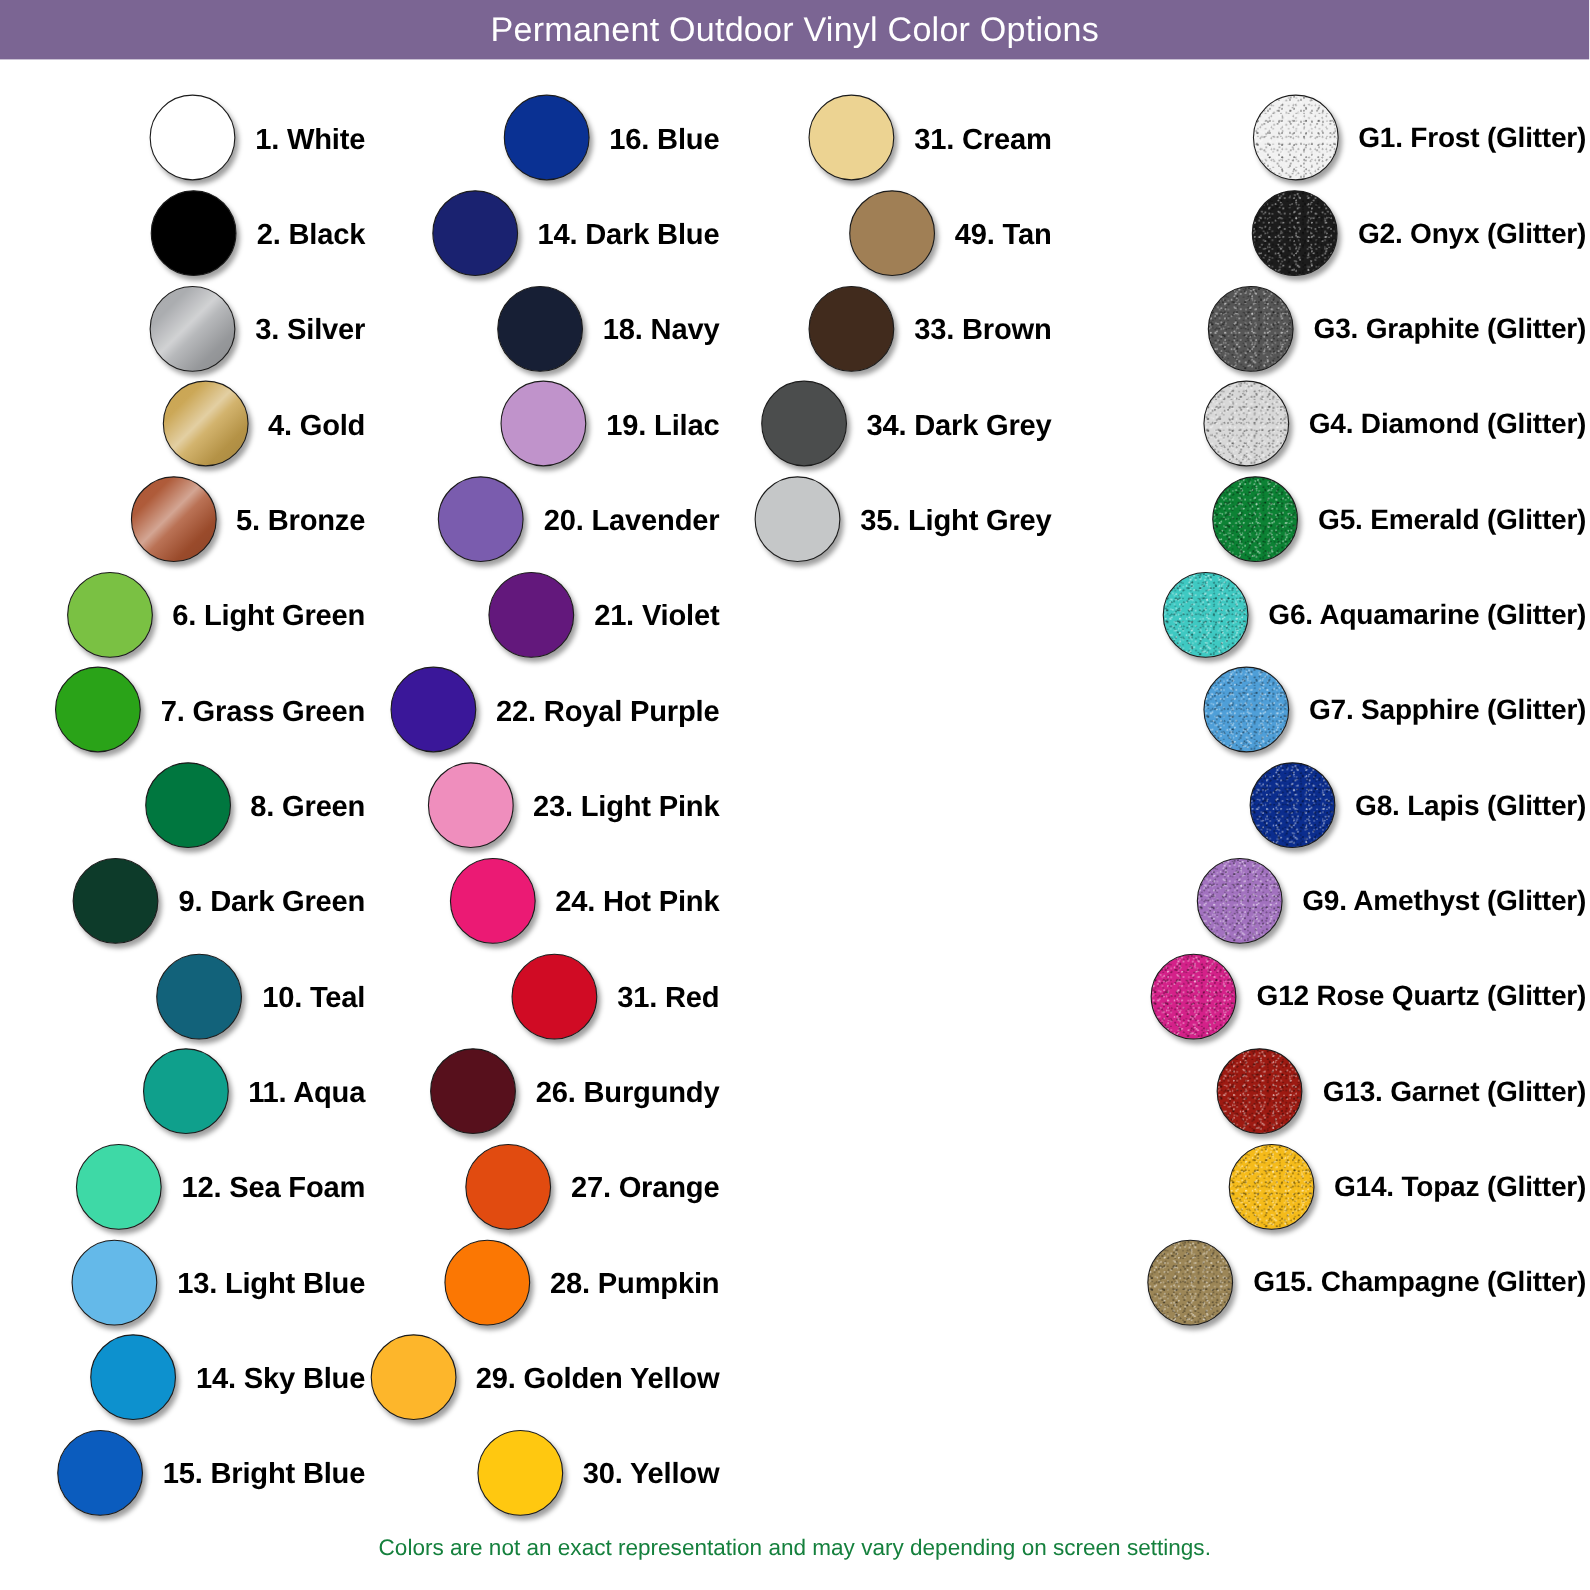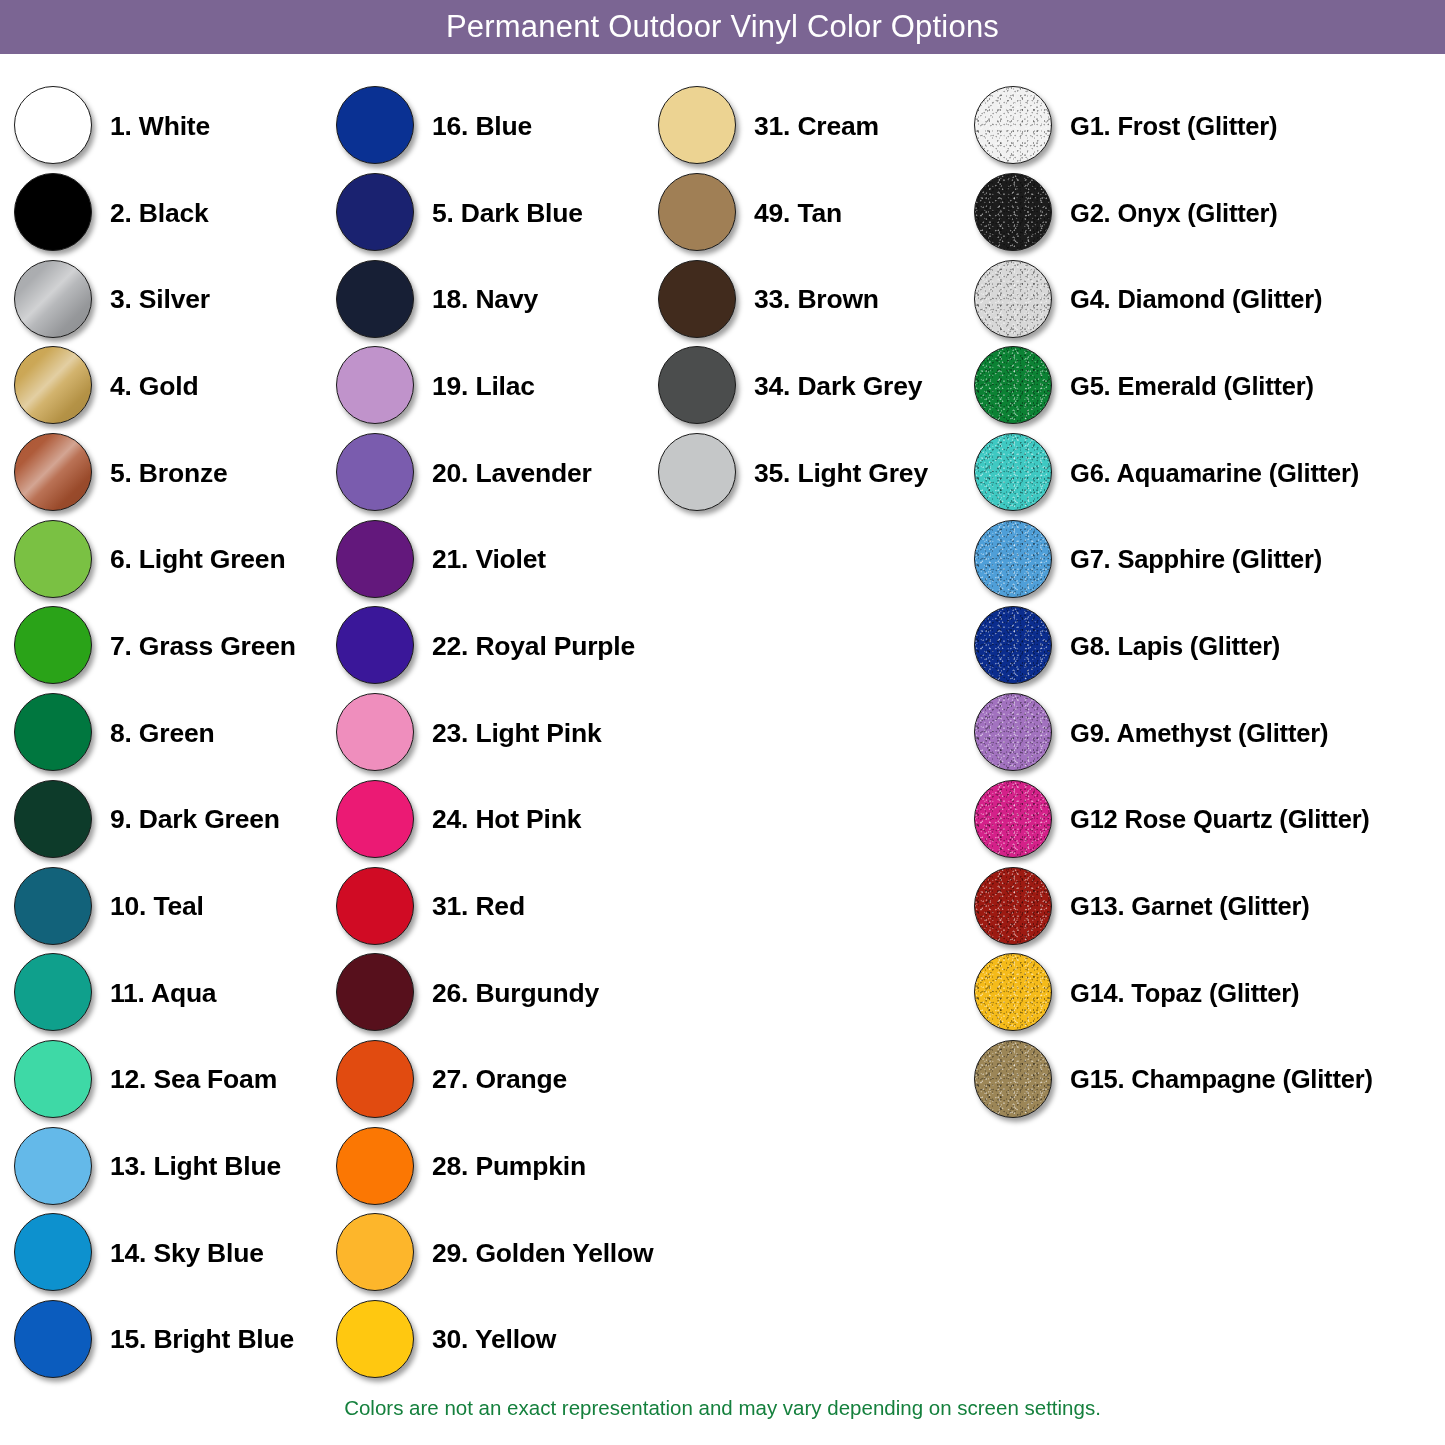--- a/index.html
+++ b/index.html
@@ -53,20 +53,21 @@
   #col-1 { left: 12px;  width: 320px; }
   #col-2 { left: 334px; width: 320px; }
   #col-3 { left: 656px; width: 300px; }
   #col-4 { left: 972px; width: 470px; }
 
   .color-row {
     position: relative;
     height: 86.7px;
     display: flex;
     align-items: center;
+    justify-content: flex-end;
   }
 
   .swatch-wrap {
     position: relative;
     width: 84px;
     height: 84px;
     flex: 0 0 84px;
   }
   .swatch {
     position: absolute;
@@ -259,21 +260,21 @@
       <div class="color-row">
         <div class="swatch-wrap">
           <div class="swatch" style="background: rgb(10, 49, 147);"></div>
         </div>
         <div class="color-label">16. Blue</div>
       </div>
       <div class="color-row">
         <div class="swatch-wrap">
           <div class="swatch" style="background: rgb(26, 34, 112);"></div>
         </div>
-        <div class="color-label">5. Dark Blue</div>
+        <div class="color-label">14. Dark Blue</div>
       </div>
       <div class="color-row">
         <div class="swatch-wrap">
           <div class="swatch" style="background: rgb(23, 31, 53);"></div>
         </div>
         <div class="color-label">18. Navy</div>
       </div>
       <div class="color-row">
         <div class="swatch-wrap">
           <div class="swatch" style="background: rgb(192, 147, 203);"></div>
@@ -387,20 +388,26 @@
         <div class="color-label">G1. Frost (Glitter)</div>
       </div>
       <div class="color-row">
         <div class="swatch-wrap">
           <div class="swatch glitter" style="background: rgb(28, 28, 28);"></div>
         </div>
         <div class="color-label">G2. Onyx (Glitter)</div>
       </div>
       <div class="color-row">
         <div class="swatch-wrap">
+          <div class="swatch glitter" style="background: rgb(86, 86, 86);"></div>
+        </div>
+        <div class="color-label">G3. Graphite (Glitter)</div>
+      </div>
+      <div class="color-row">
+        <div class="swatch-wrap">
           <div class="swatch glitter" style="background: rgb(216, 216, 216);"></div>
         </div>
         <div class="color-label">G4. Diamond (Glitter)</div>
       </div>
       <div class="color-row">
         <div class="swatch-wrap">
           <div class="swatch glitter" style="background: rgb(12, 130, 52);"></div>
         </div>
         <div class="color-label">G5. Emerald (Glitter)</div>
       </div>

